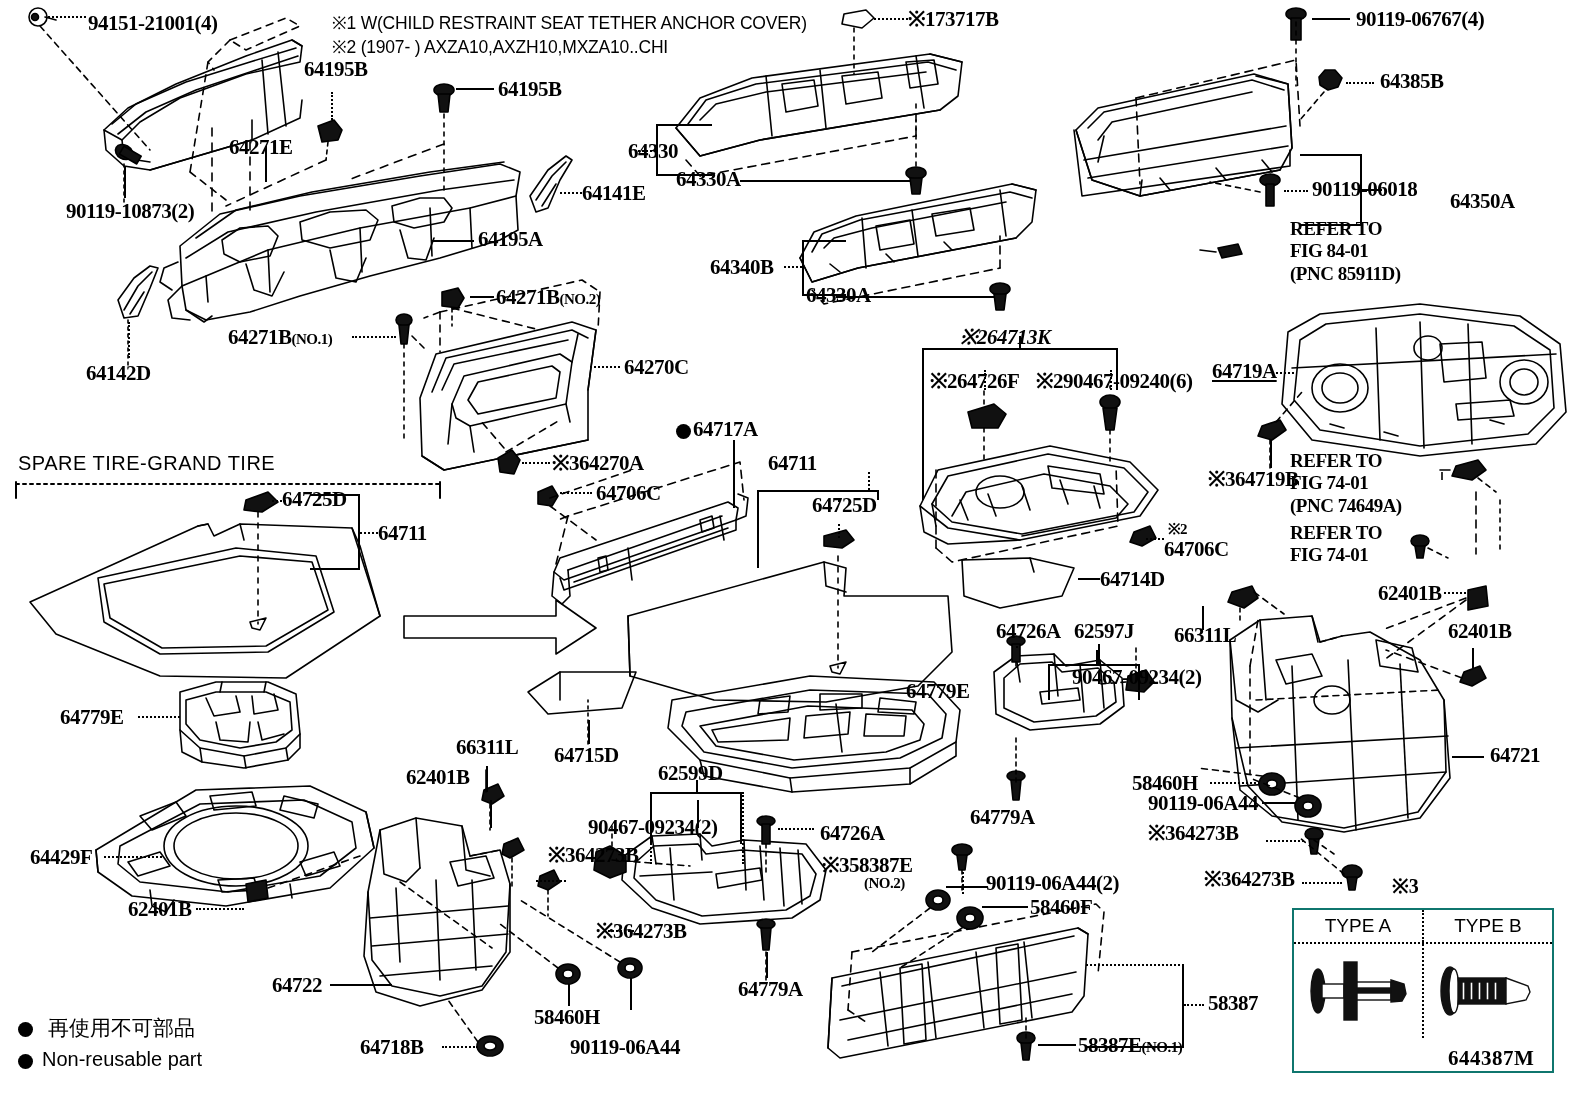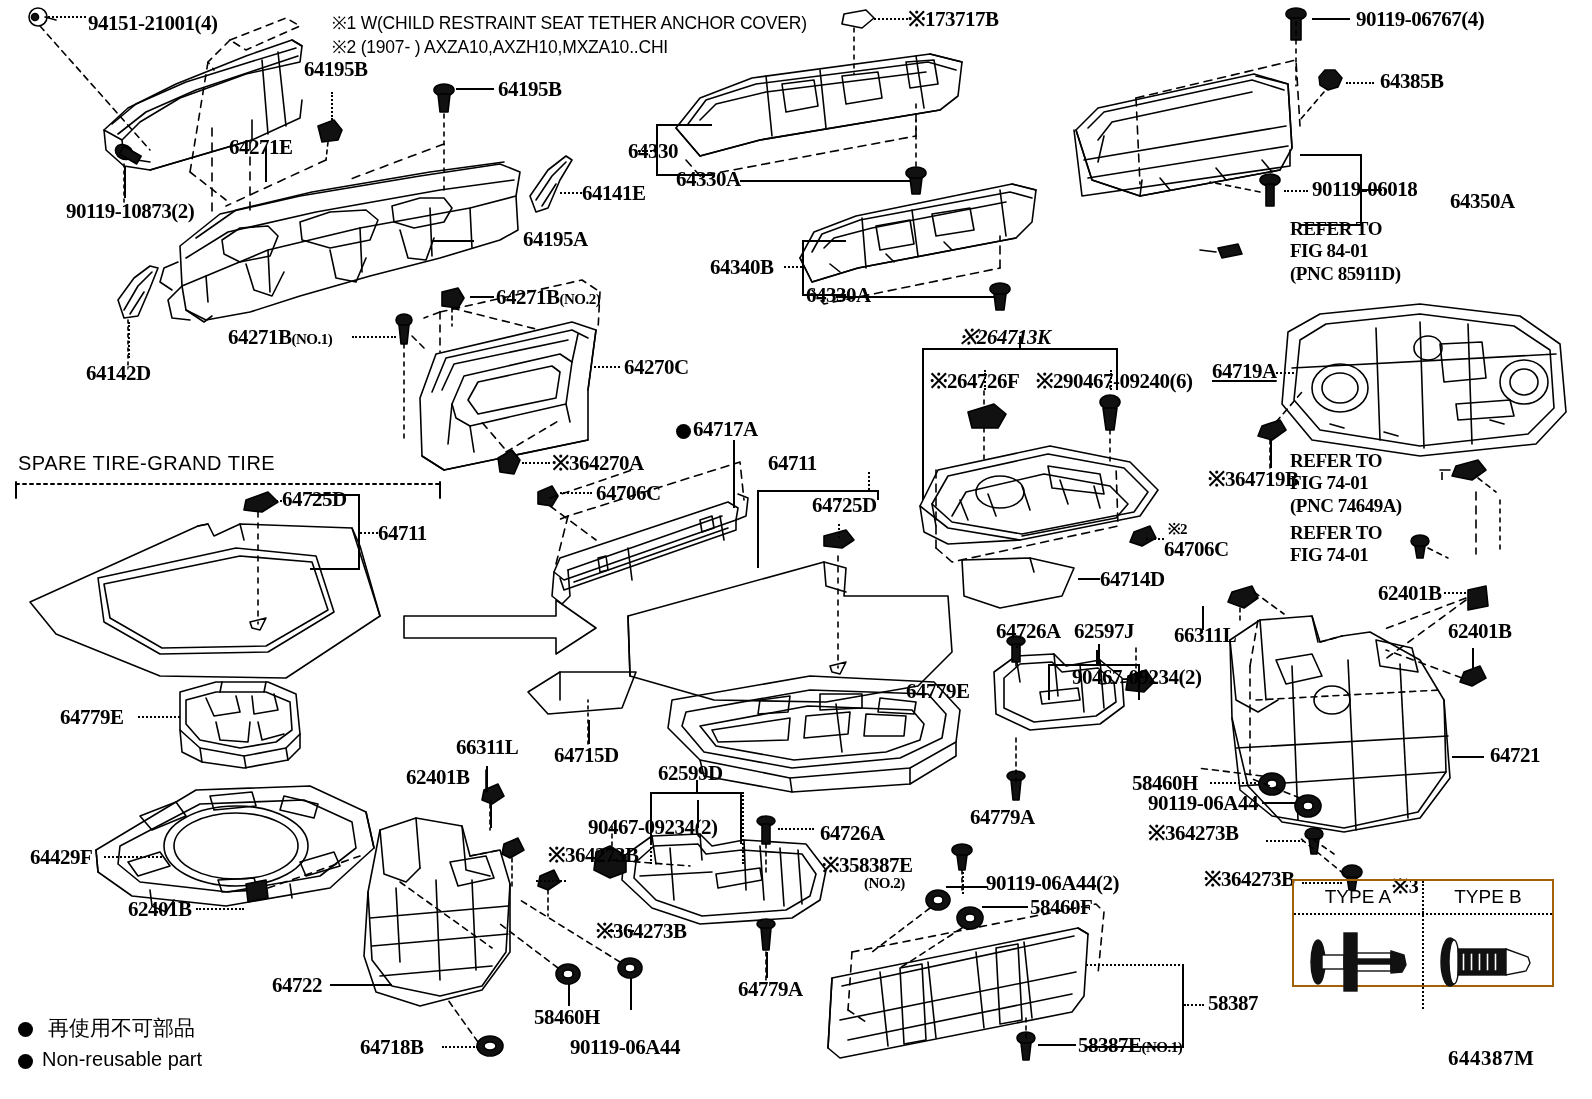--- a/index.html
+++ b/index.html
@@ -79,23 +79,23 @@
   }
   svg.draw {
     position: absolute;
     top: 0; left: 0;
     width: 1592px; height: 1099px;
     pointer-events: none;
   }
   
   #type-table {
     position: absolute;
-    left: 1292px; top: 879px;
-    width: 262px; height: 108px;
-    border: 2px solid #a16207;
+    left: 1292px; top: 908px;
+    width: 262px; height: 165px;
+    border: 2px solid #0f766e;
   }
   #type-table .thead {
     display: flex; height: 34px;
     border-bottom: 2px dotted #000;
   }
   #type-table .thead > div {
     flex: 1;
     display: flex; align-items: center; justify-content: center;
     font-family: "Liberation Sans", sans-serif;
     font-size: 19px;
@@ -795,21 +795,21 @@
 
   <div class="brk" style="left:1086px; top:964px; width:98px; height:84px; border-left:none; border-top:2px dotted #000; border-bottom:2px solid #000; border-right:2px solid #000;"></div>
   <div class="dotted-h" style="left:1184px; top:1004px; width:20px;"></div>
 
   <div class="lbl" style="left:88px;  top:4px;margin-top:8px;">94151-21001(4)</div>
   <div class="lbl" style="left:304px; top:58px;">64195B</div>
   <div class="lbl" style="left:498px; top:78px;">64195B</div>
   <div class="lbl" style="left:212px; top:136px;margin-left:17px;">64271E</div>
   <div class="lbl" style="left:66px;  top:200px;">90119-10873(2)</div>
   <div class="lbl" style="left:582px; top:182px;">64141E</div>
-  <div class="lbl" style="left:478px; top:228px;margin-left:45px;">64195A</div>
+  <div class="lbl" style="left:478px; top:228px;">64195A</div>
   <div class="lbl" style="left:86px;  top:362px;">64142D</div>
 
   <div style="position:absolute; left:228px; top:326px; white-space:nowrap;">
     <span class="lbl" style="position:static;">64271B</span><span class="lbl sm" style="position:static;">(NO.1)</span>
   </div>
   <div style="position:absolute; left:496px; top:286px; white-space:nowrap;">
     <span class="lbl" style="position:static;">64271B</span><span class="lbl sm" style="position:static;">(NO.2)</span>
   </div>
 
   <div class="lbl" style="left:624px; top:356px;">64270C</div>

